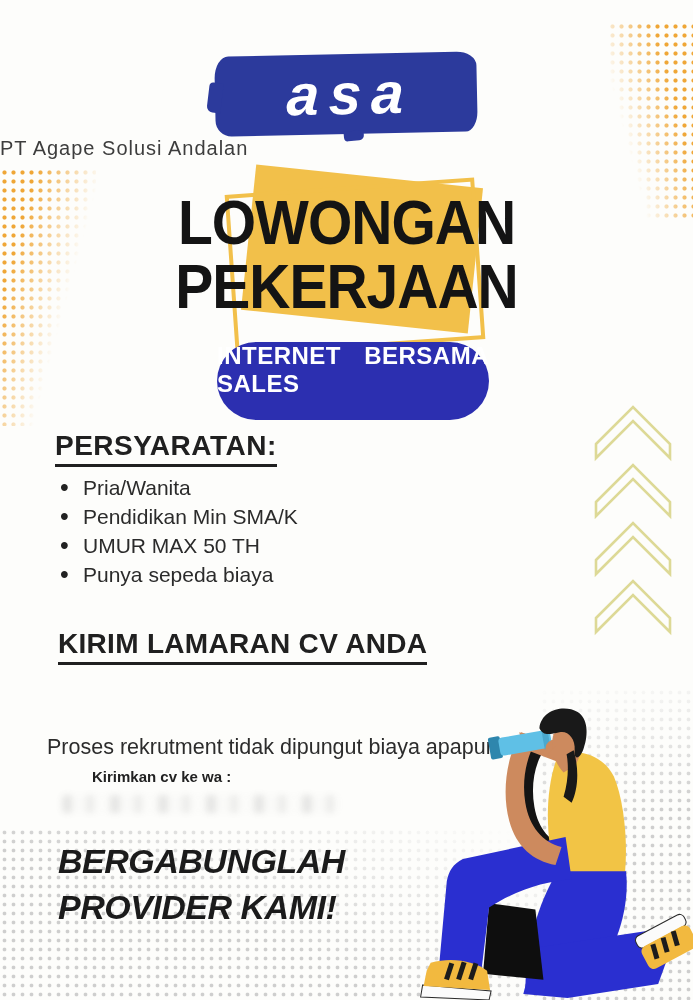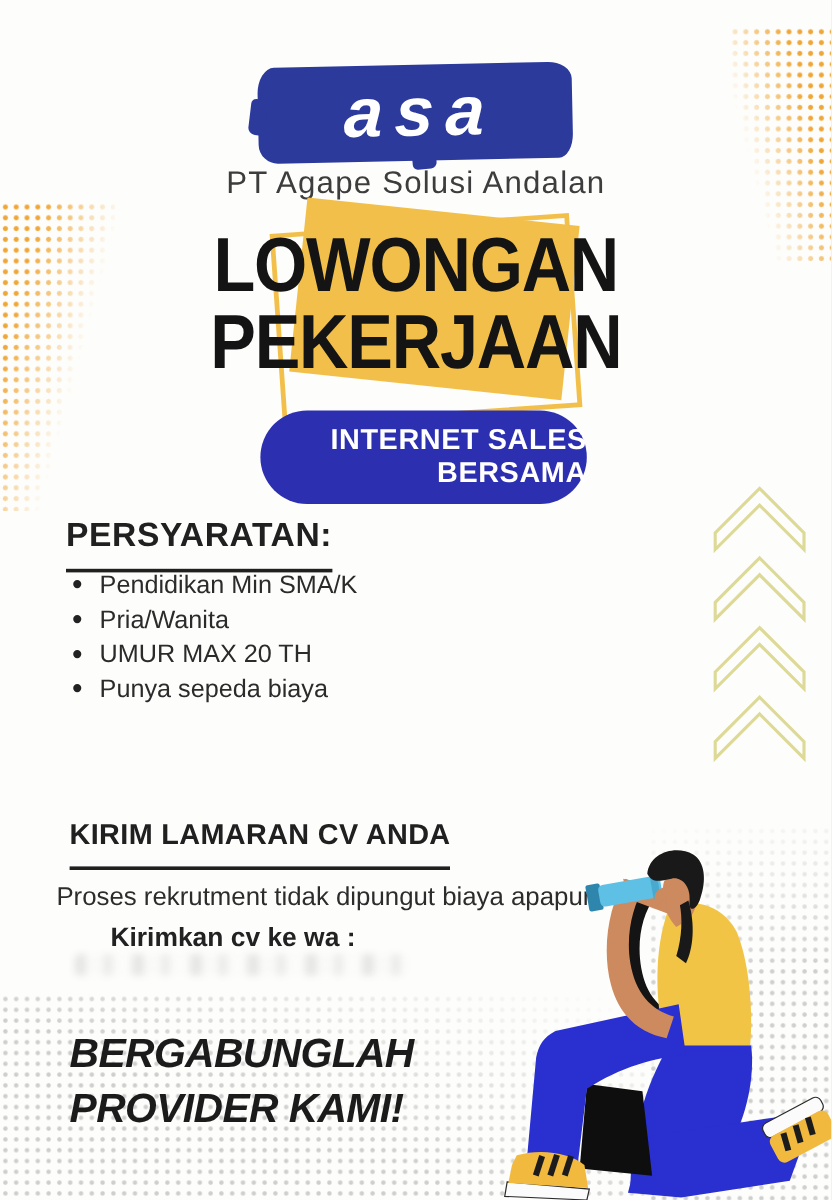--- a/index.html
+++ b/index.html
@@ -54,79 +54,79 @@
   .logo-blob::after{ 
     content:""; position:absolute; left:128px; bottom:-7px; width:20px; height:10px;
     background:#2c3a9c; border-radius:0 0 5px 4px; transform:rotate(-4deg);
   }
   .logo-text{
     color:#fff; font-size:58px; font-weight:900; font-style:italic;
     letter-spacing:10px; transform:skewX(-4deg) translateX(4px);
     line-height:1;
   }
   .company{
-    position:absolute; left:0; top:137px; width:693px; text-align:center;
-    font-size:26px; color:#3d3d3d; letter-spacing:1px; font-weight:500;
+    position:absolute; left:0; top:137px; width:693px; text-align:left;
+    font-size:20px; color:#3d3d3d; letter-spacing:1px; font-weight:500;
   }
   
   .deco-fill{
     position:absolute; left:248px; top:176px; width:228px; height:146px;
     background:#f2c04a; transform:rotate(6deg);
   }
   .deco-outline{
     position:absolute; left:230px; top:186px; width:250px; height:162px;
     border:4px solid #f2c04a; transform:rotate(-4deg); background:transparent;
   }
   .title{
     position:absolute; left:0; top:190px; width:693px; text-align:center;
     color:#141414; font-weight:900; font-size:57px; line-height:57px;
     letter-spacing:-1px; transform:scaleY(1.12); transform-origin:top center;
   }
   
   .pill{
     position:absolute; left:217px; top:342px; width:272px; height:78px;
     background:#2c2fb0; border-radius:39px;
-    display:flex; flex-direction:column; align-items:flex-end; justify-content:center;
+    display:flex; flex-direction:row; align-items:flex-start; justify-content:center;
     color:#fff; font-weight:700; font-size:24px; line-height:28px; letter-spacing:.5px;
   }
   
   .section-heading{
     position:absolute; color:#202020; font-weight:800;
   }
   .req-heading{ left:55px; top:430px; font-size:28px; letter-spacing:.5px; }
   .req-heading .u, .cv-heading .u{
-    display:inline-block; border-bottom:3px solid #202020; padding-bottom:12px;
+    display:inline-block; border-bottom:3px solid #202020; padding-bottom:2px;
   }
   .req-list{
     position:absolute; left:56px; top:473px; list-style:none;
     font-size:21px; line-height:29px; color:#2b2b2b;
   }
   .req-list li{ position:relative; padding-left:27px; }
   .req-list li::before{
     content:"•"; position:absolute; left:4px; top:0; font-size:25px; color:#222;
   }
-  .cv-heading{ left:58px; top:682px; font-size:24px; letter-spacing:.3px; }
+  .cv-heading{ left:58px; top:628px; font-size:28px; letter-spacing:.3px; }
   
   .note{
     position:absolute; left:47px; top:735px; font-size:21.5px; color:#2c2c2c;
   }
   .wa-label{
-    position:absolute; left:92px; top:768px; font-size:22px; font-weight:800; color:#222;
+    position:absolute; left:92px; top:768px; font-size:15px; font-weight:800; color:#222;
   }
   .blurred-number{
     position:absolute; left:62px; top:795px; width:278px; height:18px;
     background:repeating-linear-gradient(90deg,
       rgba(110,110,110,.35) 0 10px, rgba(170,170,170,.08) 10px 24px,
       rgba(120,120,120,.28) 24px 32px, rgba(180,180,180,.05) 32px 48px);
     filter:blur(3px); opacity:.45; border-radius:4px;
   }
   
   .closing{
     position:absolute; left:58px; top:838px; font-size:34px; line-height:46px;
-    font-weight:900; font-style:italic; color:#1b1b1b; letter-spacing:-.5px;margin-top:17px;
+    font-weight:900; font-style:italic; color:#1b1b1b; letter-spacing:-.5px;
   }
   
   .chevrons{ position:absolute; left:590px; top:400px; }
   .person{ position:absolute; left:415px; top:698px; }
 </style>
 </head>
 <body>
 
 <div class="poster">
 
@@ -159,23 +159,23 @@
       <path d="M6,102 L43,65 L80,102 L80,116 L43,79 L6,116 Z"></path>
       <path d="M6,160 L43,123 L80,160 L80,174 L43,137 L6,174 Z"></path>
       <path d="M6,218 L43,181 L80,218 L80,232 L43,195 L6,232 Z"></path>
     </g>
   </svg>
 
   <div class="section-heading req-heading">
     <span class="u">PERSYARATAN:</span>
   </div>
   <ul class="req-list">
+    <li>Pria/Wanita</li>
     <li>Pendidikan Min SMA/K</li>
-    <li>Pria/Wanita</li>
-    <li>UMUR MAX 20 TH</li>
+    <li>UMUR MAX 50 TH</li>
     <li>Punya sepeda biaya</li>
   </ul>
 
   <div class="section-heading cv-heading">
     <span class="u">KIRIM LAMARAN CV ANDA</span>
   </div>
   <div class="note">Proses rekrutment tidak dipungut biaya apapun..!!</div>
   <div class="wa-label">Kirimkan cv ke wa :</div>
   <div class="blurred-number"></div>
 

